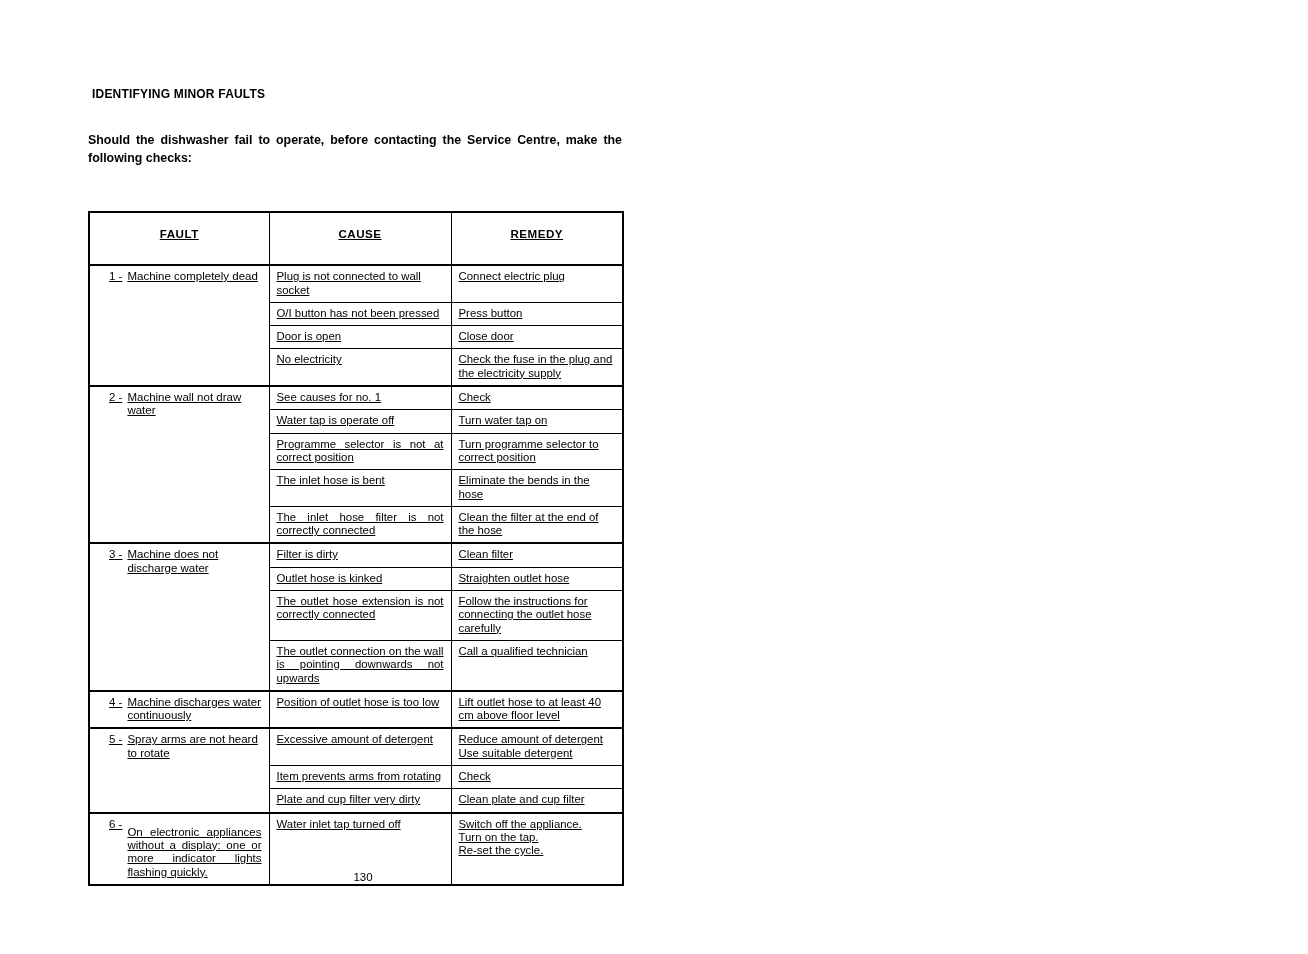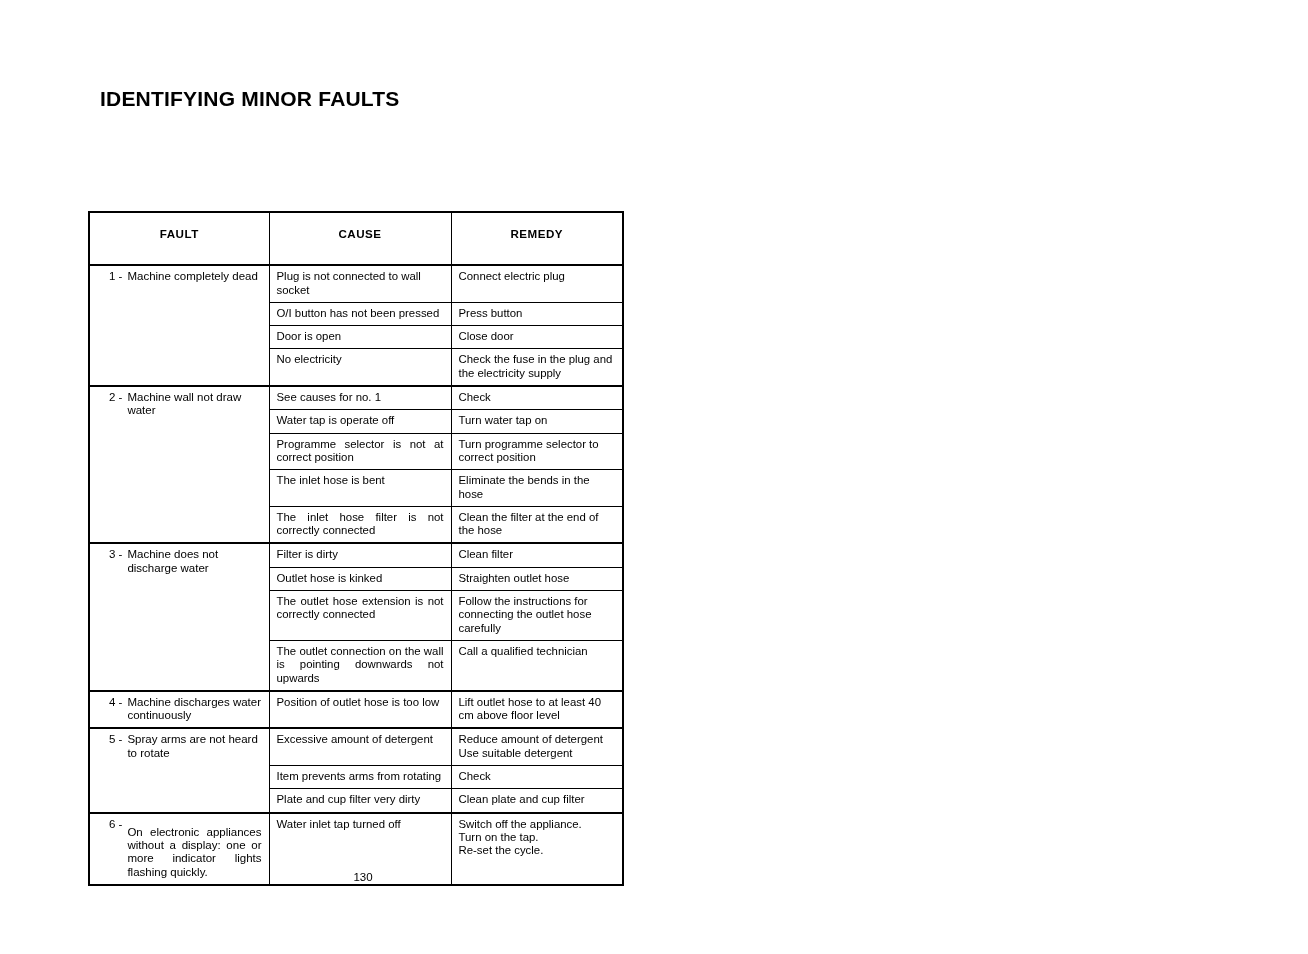--- a/index.html
+++ b/index.html
@@ -19,23 +19,23 @@
     position: absolute;
     top: 0;
     height: 954px;
   }
   .page-left  { left: 0;   width: 654px; }
   .page-right { left: 654px; width: 654px; }
 
   
   .title {
     position: absolute;
-    left: 100px;
+    left: 92px;
     top: 87px;
-    font-size: 21px;
+    font-size: 12px;
     font-weight: bold;
     letter-spacing: 0.2px;
   }
   .intro {
     position: absolute;
     left: 88px;
     top: 132px;
     width: 534px;
     font-size: 12.4px;
     font-weight: bold;
@@ -52,20 +52,21 @@
   }
   table.fault-table.left  { left: 88px;  top: 211px; width: 534px; }
 
   table.fault-table td,
   table.fault-table th {
     border: 1px solid #000;
     vertical-align: top;
     padding: 4px 7px 5px 7px;
     line-height: 13.3px;
     font-weight: normal;
+    text-decoration: underline;
   }
   
   table.fault-table { border: 2.5px solid #000; }
 
   
   tr.head th {
     text-align: center;
     font-weight: bold;
     font-size: 11.6px;
     letter-spacing: 0.5px;
@@ -116,20 +117,21 @@
     font-size: 11.5px;
     top: 871px;
   }
   .page-num.left-num  { left: 0; width: 654px; text-align: center; margin-left: 36px; }
 </style>
 </head>
 <body>
 
 <div class="page page-left">
   <div class="title">IDENTIFYING MINOR FAULTS</div>
+  <div class="intro">Should the dishwasher fail to operate, before contacting the Service Centre, make the following checks:</div>
   <table class="fault-table left" id="left-table">
     <colgroup>
         <col class="c1">
         <col class="c2">
         <col class="c3">
       </colgroup>
     <tbody id="left-tbody">
         <tr class="head">
           <th class="fault-col">FAULT</th>
           <th>CAUSE</th>

